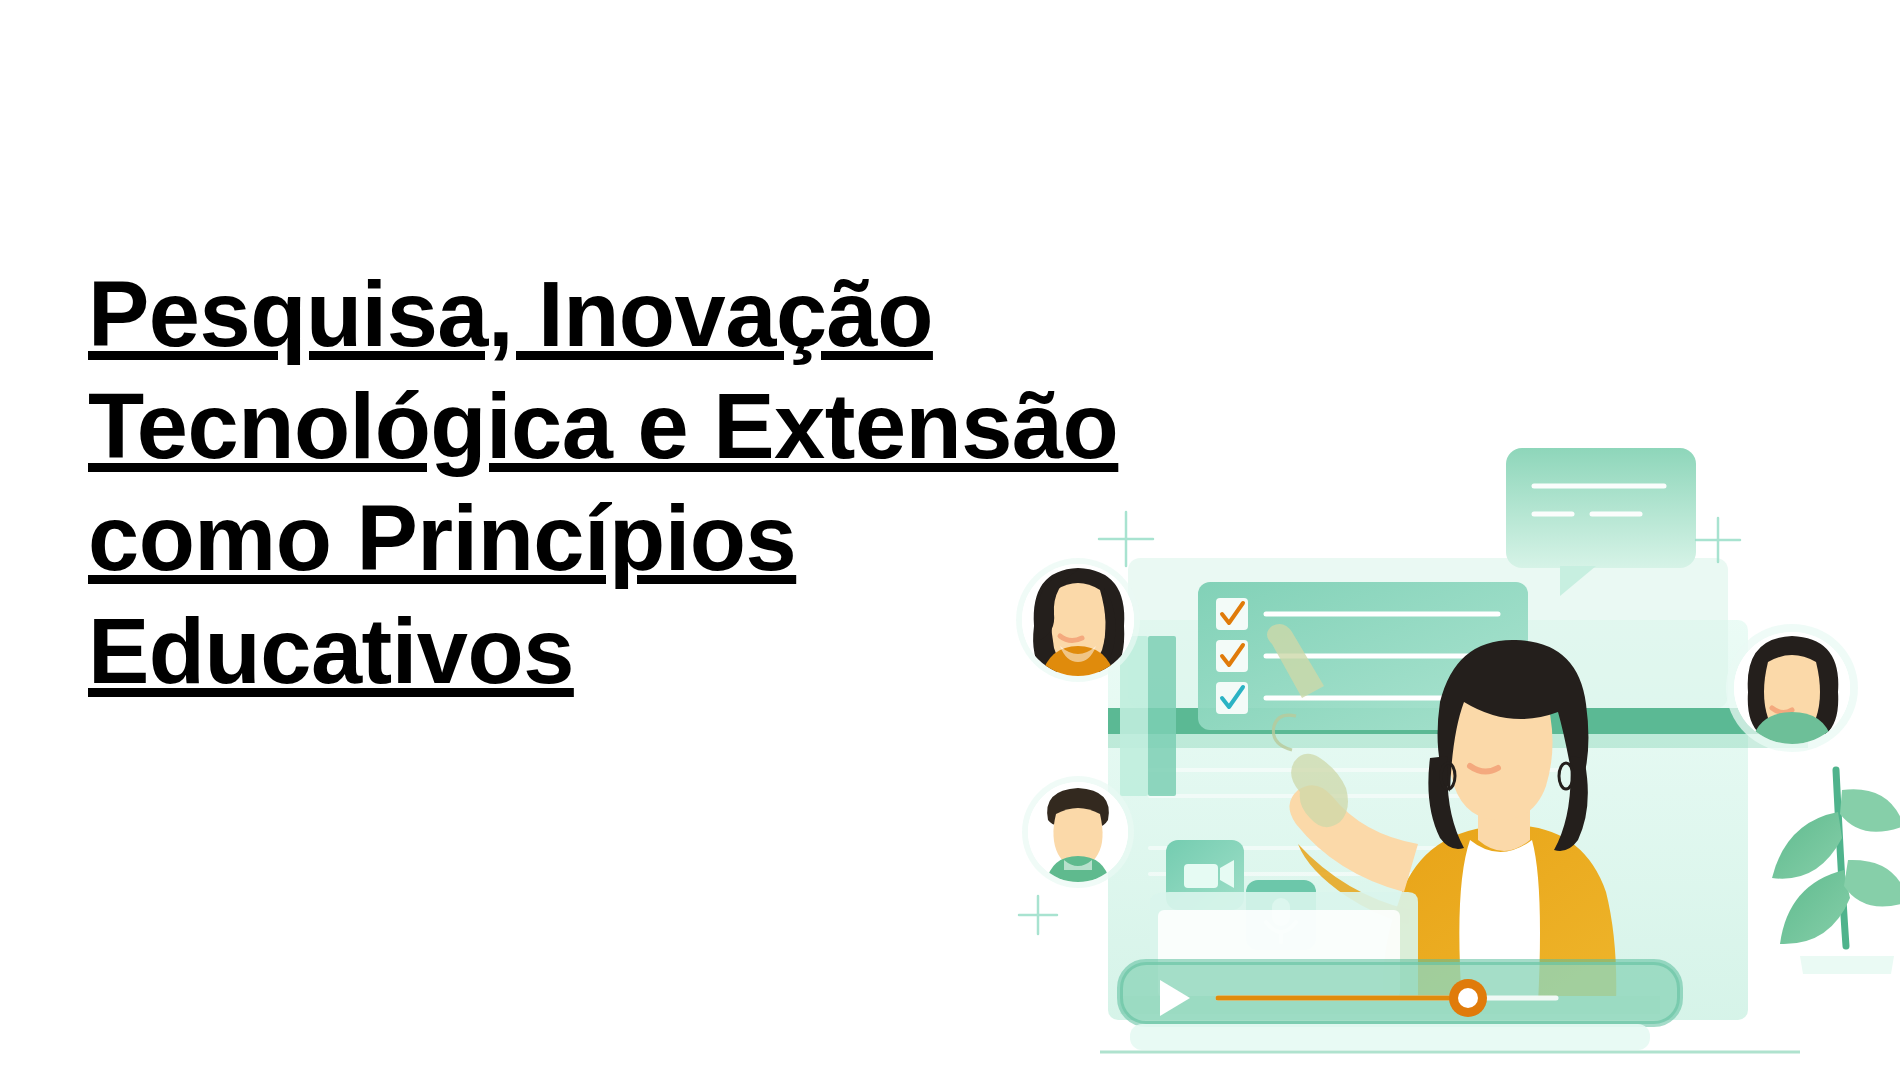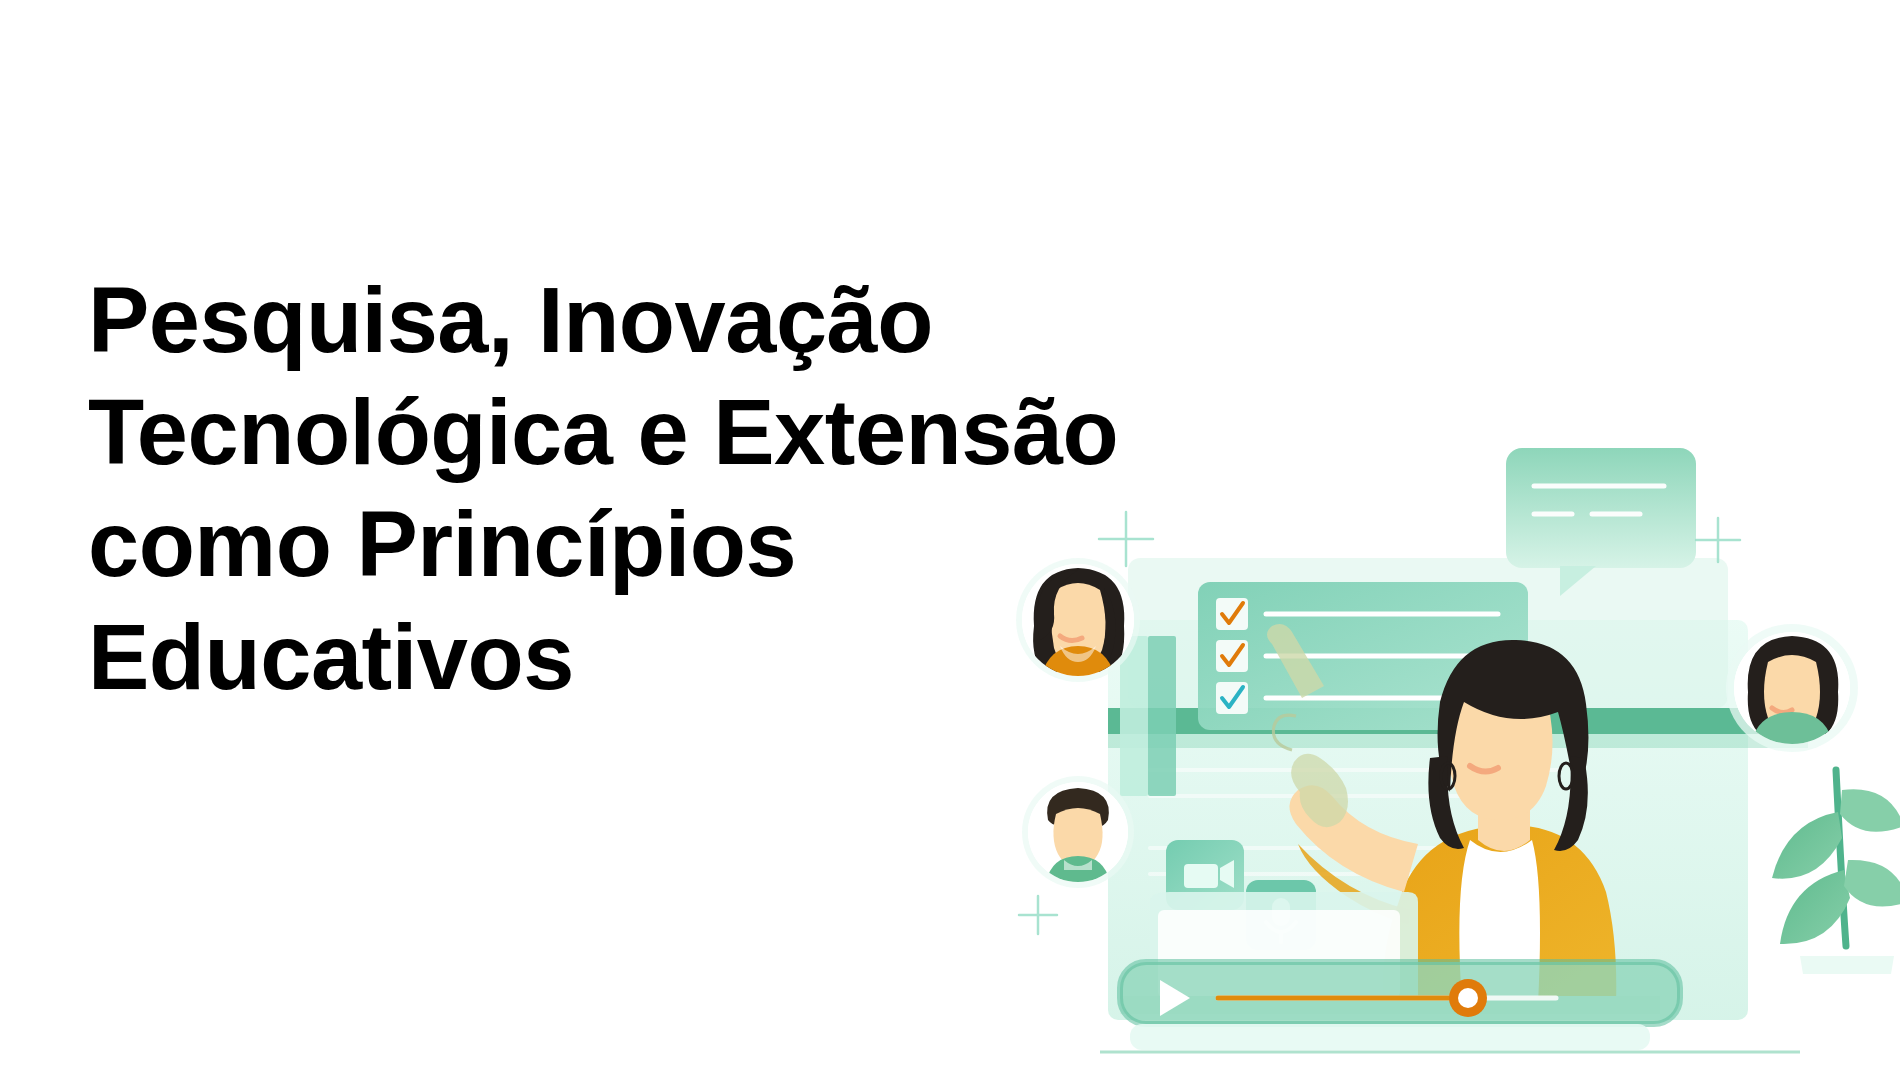--- a/index.html
+++ b/index.html
@@ -12,22 +12,23 @@
   #slide {
     position: relative;
     width: 1900px; height: 1080px;
     background: #ffffff;
     overflow: hidden;
   }
   
   #title-block {
     position: absolute;
     left: 88px;
-    top: 264px;
+    top: 258px;
     width: 1090px;
+    text-decoration: underline;
   }
   #slide-title {
     font-family: "Liberation Sans", sans-serif;
     font-weight: 700;
     font-size: 92px;
     line-height: 1.22;
     letter-spacing: -0.5px;
     color: #000000;
     white-space: pre-line;
   }

